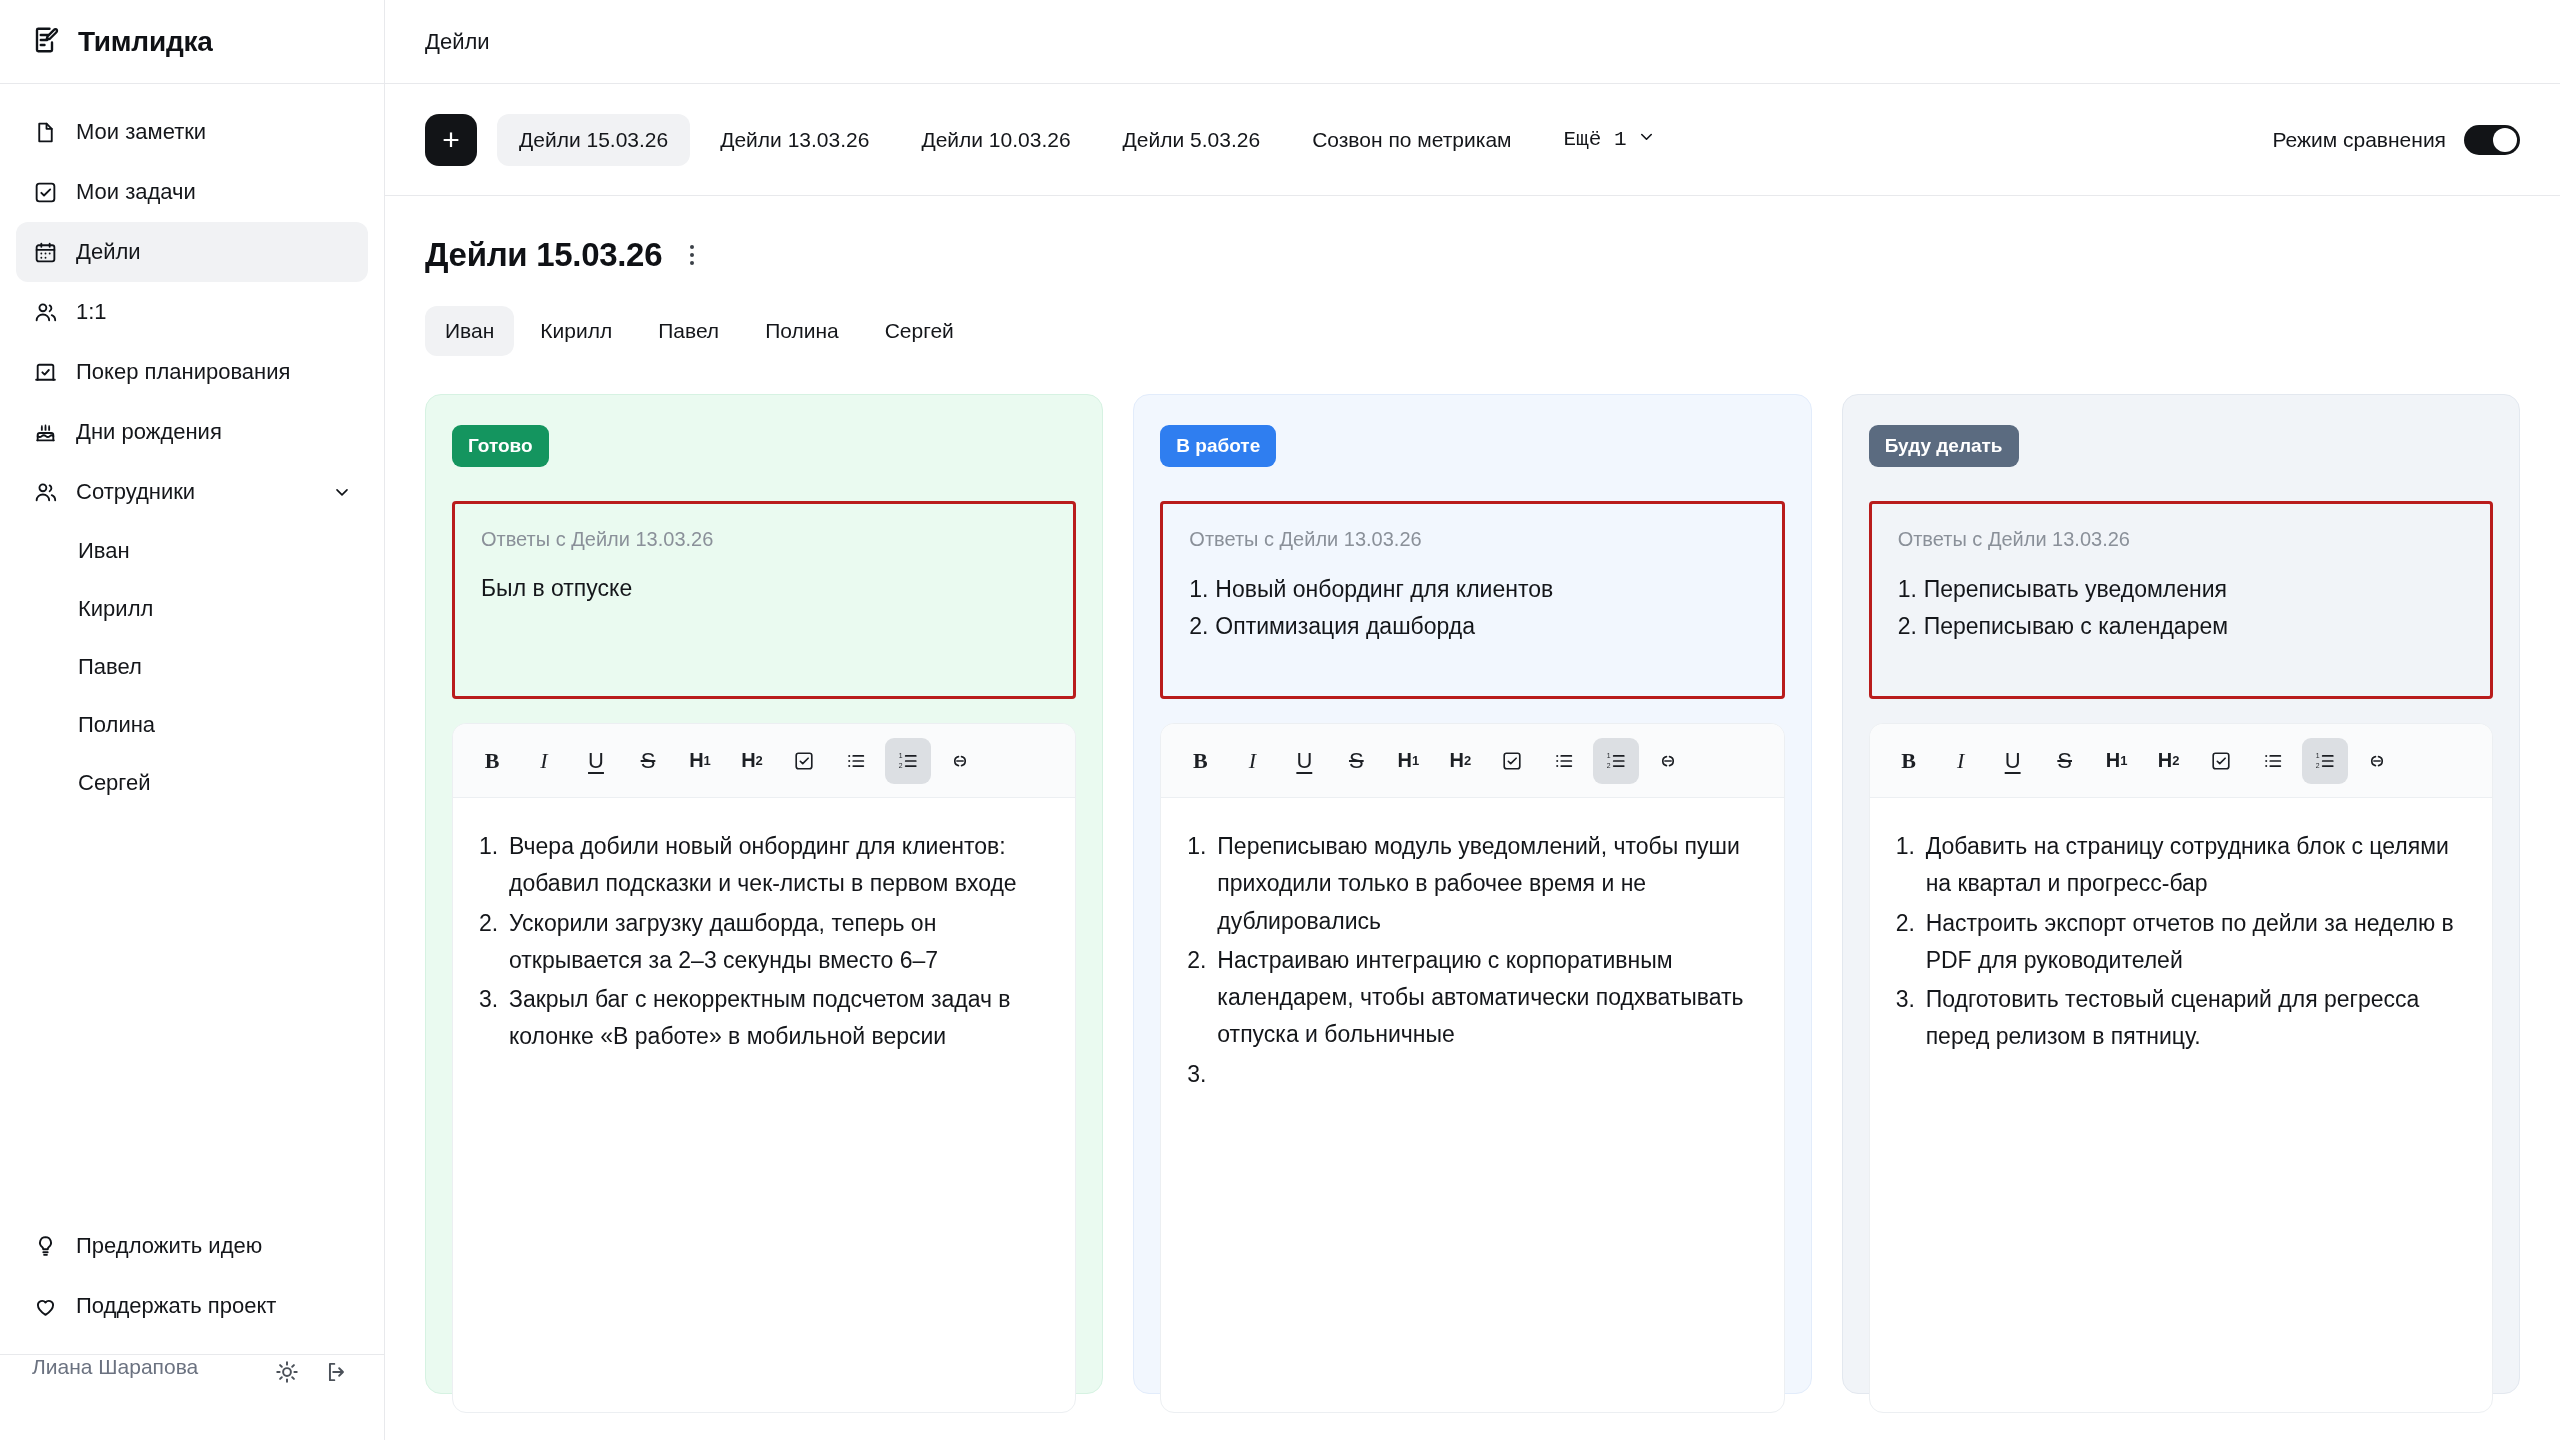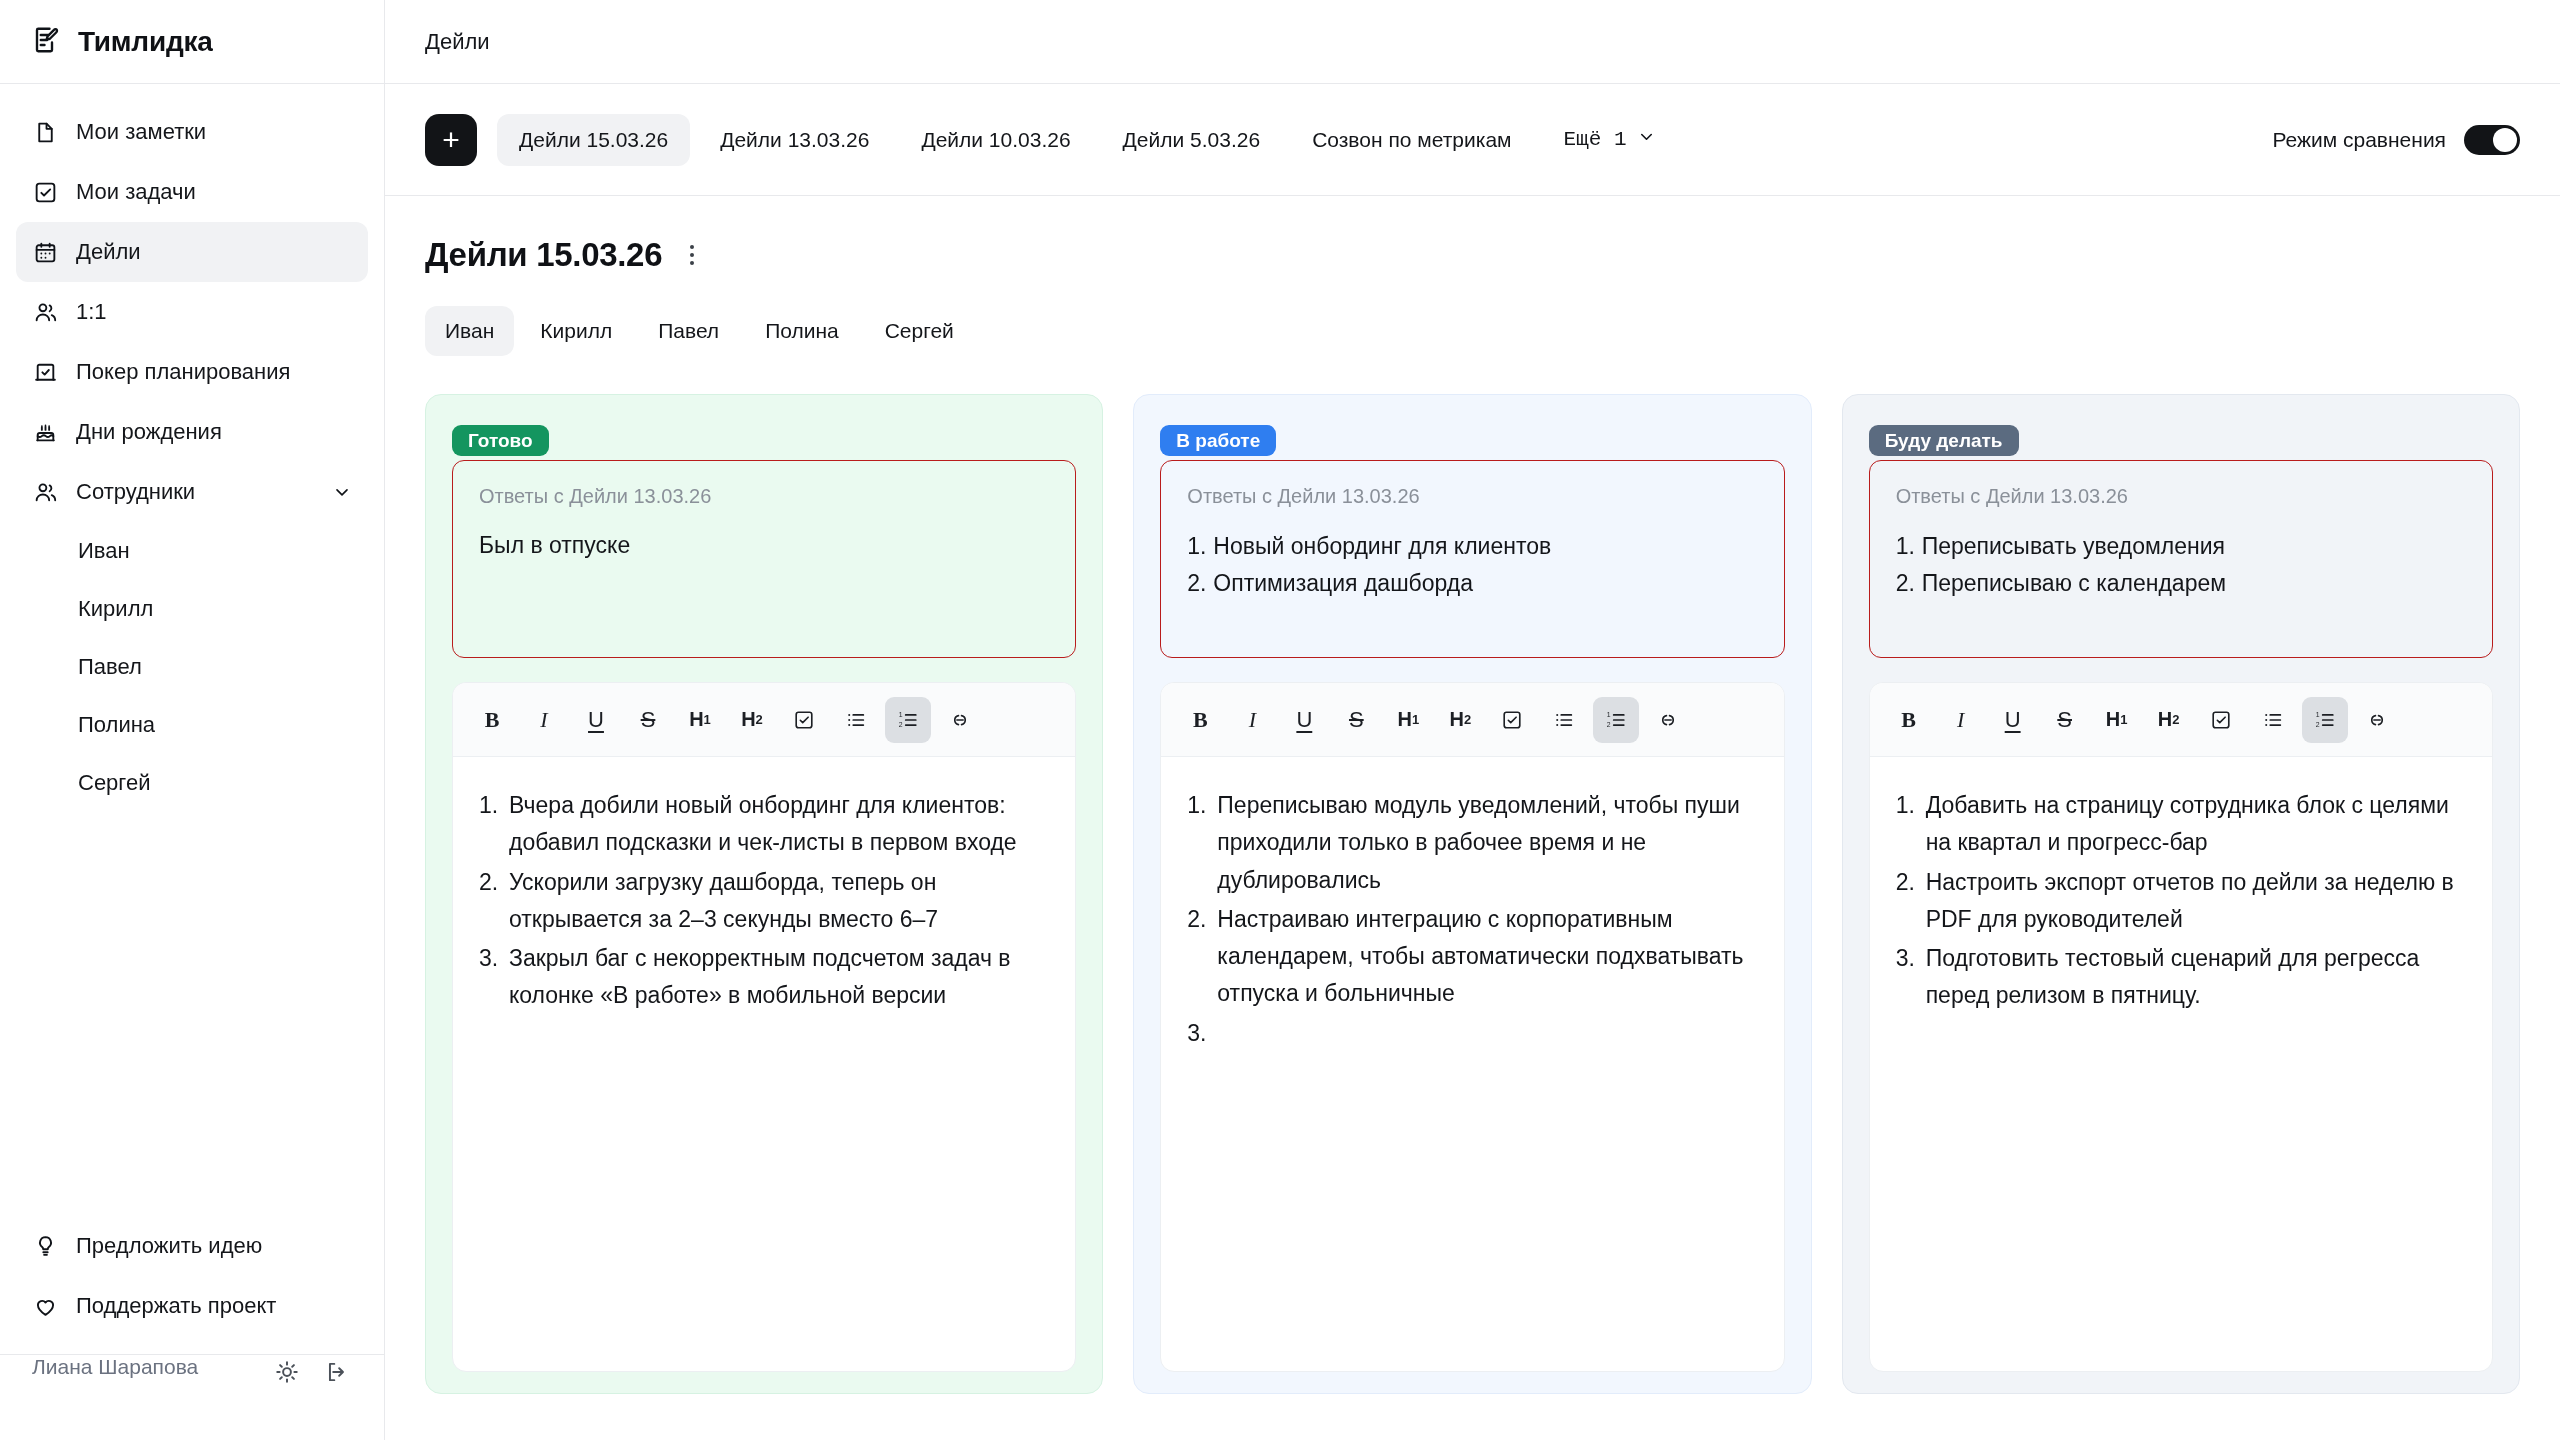--- a/index.html
+++ b/index.html
@@ -116,31 +116,31 @@
     border-radius: 16px;
     padding: 30px 26px 26px 26px;
     height: 1000px;
   }
   .col.done    { background: #eafaf0; border: 1px solid #d6f2e2; }
   .col.progress{ background: #f2f7fe; border: 1px solid #e2ecfb; }
   .col.todo    { background: #f1f4f8; border: 1px solid #e3e8ef; }
 
   .chip {
     display: inline-flex; align-items: center;
-    height: 31px; padding: 0 16px; border-radius: 9px;
+    height: 42px; padding: 0 16px; border-radius: 9px;
     font-size: 19px; font-weight: 600; color: #fff;
   }
   .chip.done     { background: #14955f; }
   .chip.progress { background: #2f7ef0; }
   .chip.todo     { background: #5b6b80; }
 
   .prev-card {
-    margin-top: 4px;
-    border: 1px solid #b91c1c;
-    border-radius: 12px;
+    margin-top: 34px;
+    border: 3px solid #b91c1c;
+    border-radius: 4px;
     background: transparent;
     padding: 24px 26px;
     min-height: 198px;
   }
   .prev-title { font-size: 20px; color: #8a9099; }
   .prev-body { margin-top: 20px; font-size: 23px; color: #14161a; line-height: 1.5; }
   .prev-list { list-style: none; }
   .prev-list li { font-size: 23px; color: #14161a; line-height: 1.62; padding-left: 26px; position: relative; }
   .prev-list li .n { position: absolute; left: 0; }
 

